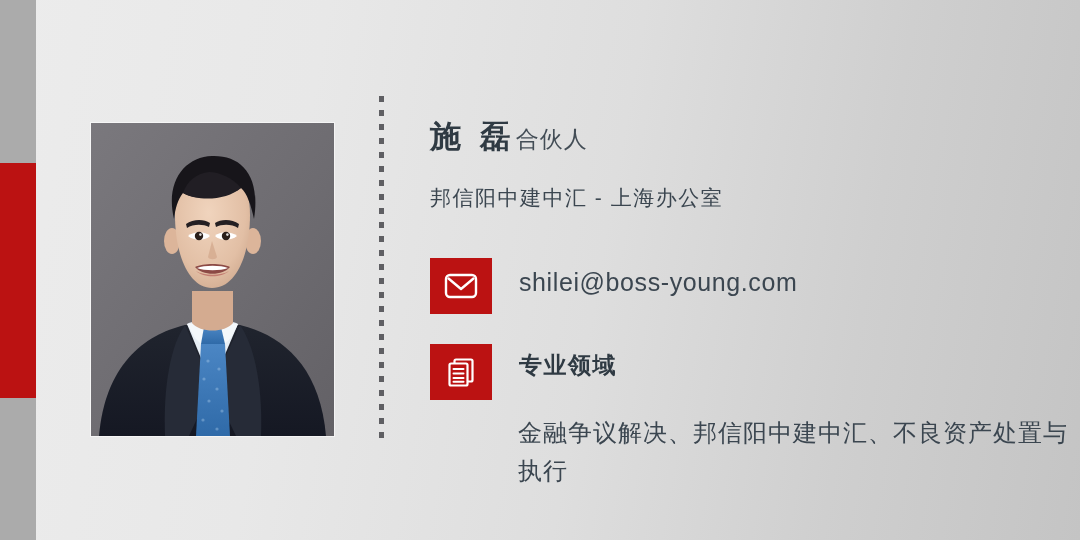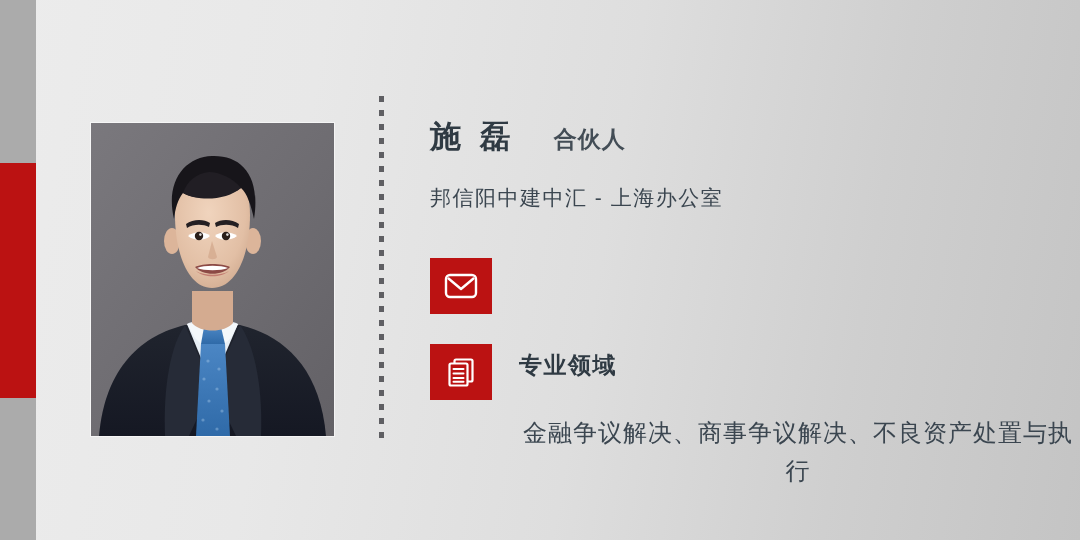--- a/index.html
+++ b/index.html
@@ -13,21 +13,20 @@
     font-family: "Liberation Sans", "DejaVu Sans", sans-serif;
     background: #e9e9e9;
   }
 
   .card {
     position: relative;
     width: 1080px;
     height: 540px;
     background: linear-gradient(100deg, #ececec 0%, #e8e8e8 28%, #dedede 55%, #cfcfcf 78%, #c4c4c4 100%);
     overflow: hidden;
-    text-align: center;
   }
 
   
   .rail {
     position: absolute;
     left: 0;
     top: 0;
     width: 36px;
     height: 540px;
     background: #ababab;
@@ -88,25 +87,24 @@
   }
   .name {
     font-size: 31px;
     font-weight: bold;
     color: #2f3a43;
     letter-spacing: 5px;
     line-height: 1;
   }
   .role {
     font-size: 23px;
-    font-weight: bold;
+    font-weight: normal;
     color: #434d56;
     letter-spacing: 1px;
     line-height: 1;
-    margin-left: 38px;
   }
 
   .firm {
     position: absolute;
     left: 0;
     top: 185px;
     font-size: 21px;
     color: #3b4650;
     letter-spacing: 1.5px;
     line-height: 1.2;
@@ -258,30 +256,31 @@
     </div>
 
     <div class="firm">邦信阳中建中汇 - 上海办公室</div>
 
     <div class="icon-sq icon-mail">
       <svg width="34" height="26" viewBox="0 0 34 26">
         <rect x="2" y="2" width="30" height="22" rx="4" ry="4" fill="none" stroke="#ffffff" stroke-width="2.4"></rect>
         <path d="M4.5 5.5 L17 16 L29.5 5.5" fill="none" stroke="#ffffff" stroke-width="2.4" stroke-linecap="round" stroke-linejoin="round"></path>
       </svg>
     </div>
+    <div class="email">shilei@boss-young.com</div>
 
     <div class="icon-sq icon-docs">
       <svg width="32" height="32" viewBox="0 0 32 32">
         <rect x="9.5" y="3.5" width="18" height="22" rx="1.5" fill="none" stroke="#ffffff" stroke-width="2.2"></rect>
         <rect x="4.5" y="7.5" width="18" height="22" rx="1.5" fill="#bb1212" stroke="#ffffff" stroke-width="2.2"></rect>
         <g stroke="#ffffff" stroke-width="2" stroke-linecap="round">
           <line x1="8.5" y1="13" x2="18.5" y2="13"></line>
           <line x1="8.5" y1="17.5" x2="18.5" y2="17.5"></line>
           <line x1="8.5" y1="22" x2="18.5" y2="22"></line>
           <line x1="8.5" y1="25.8" x2="18.5" y2="25.8"></line>
         </g>
       </svg>
     </div>
     <div class="practice-title">专业领域</div>
-    <div class="practice-body">金融争议解决、商事争议解决、不良资产处置与执行</div>
+    <div class="practice-body">金融争议解决、邦信阳中建中汇、不良资产处置与执行</div>
 
   </div>
 </div>
 
 </body></html>

